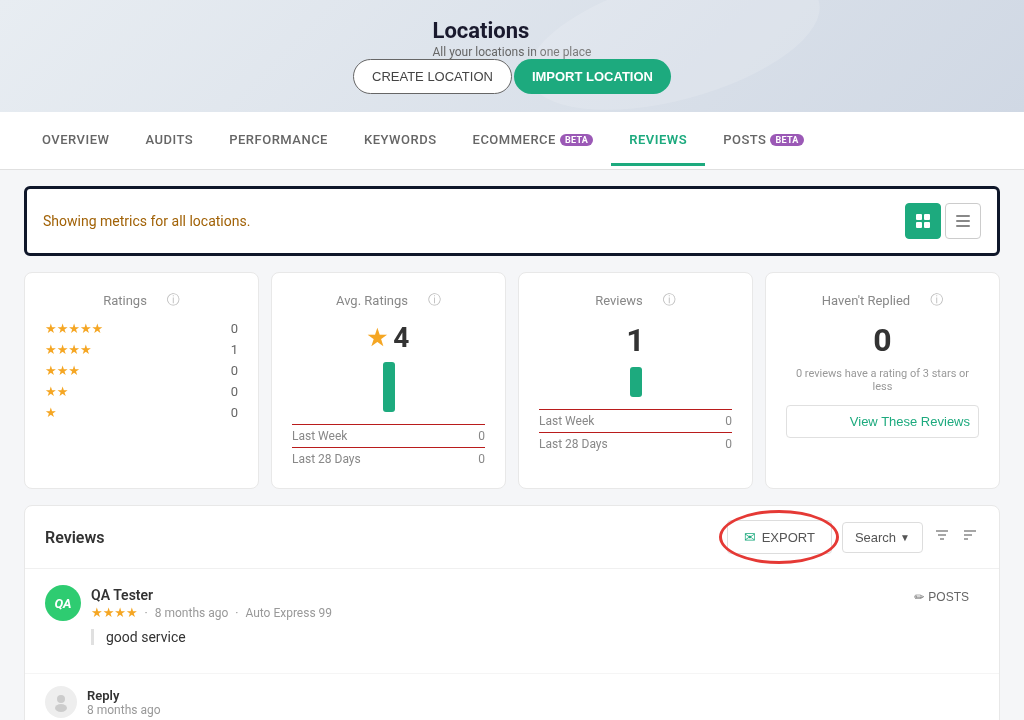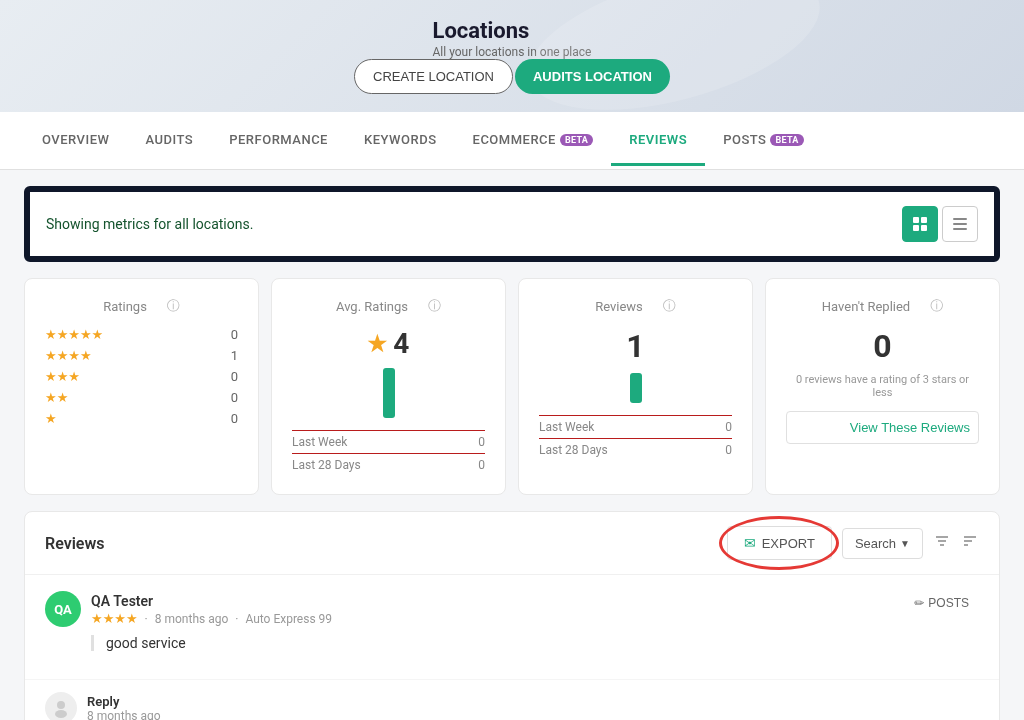--- a/index.html
+++ b/index.html
@@ -55,22 +55,22 @@
     .badge {
       background: #9b59b6; color: white; font-size: 9px; font-weight: 700;
       padding: 1px 5px; border-radius: 8px; letter-spacing: 0.3px;
     }
 
     
     .main { padding: 16px 24px; }
 
     
     .search-bar {
-      background: white; border: 6px solid #0f172a; border-radius: 6px;
-      padding: 14px 16px; color: #14532d; font-size: 14px; margin-bottom: 16px;
+      background: white; border: 3px solid #0f172a; border-radius: 6px;
+      padding: 14px 16px; color: #a16207; font-size: 14px; margin-bottom: 16px;
       display: flex; align-items: center; justify-content: space-between;
     }
     .view-toggles { display: flex; gap: 4px; }
     .view-toggle {
       width: 36px; height: 36px; border: 1px solid #ccc; border-radius: 4px;
       display: flex; align-items: center; justify-content: center; cursor: pointer;
       background: white; color: #888;
     }
     .view-toggle.active { background: #1daa7e; color: white; border-color: #1daa7e; }
 
@@ -142,21 +142,21 @@
     }
     .filter-icon { color: #888; font-size: 16px; cursor: pointer; }
 
     
     .review-item { padding: 16px 20px; }
     .review-header { display: flex; align-items: flex-start; justify-content: space-between; margin-bottom: 8px; }
     .reviewer-info { display: flex; align-items: center; gap: 10px; }
     .avatar-circle {
       width: 36px; height: 36px; border-radius: 50%; background: #2ecc71;
       display: flex; align-items: center; justify-content: center;
-      color: white; font-weight: 700; font-size: 13px; flex-shrink: 0;
+      color: white; font-weight: 700; font-size: 13px; flex-shrink: 0; font-style: italic;
     }
     .reviewer-name { font-weight: 600; font-size: 14px; }
     .reviewer-meta { font-size: 12px; color: #999; margin-top: 2px; }
     .reviewer-meta .sep { margin: 0 4px; }
     .review-stars { color: #f5a623; font-size: 13px; }
     .edit-btn {
       display: flex; align-items: center; gap: 4px;
       padding: 5px 10px; border: none; background: none;
       color: #666; font-size: 12px; cursor: pointer; font-weight: 500;
     }
@@ -196,21 +196,21 @@
 </head>
 <body>
 
 <div class="header">
   <div>
     <div class="header-title">Locations</div>
     <div class="header-sub">All your locations in one place</div>
   </div>
   <div class="header-actions">
     <button class="btn-create">CREATE LOCATION</button>
-    <button class="btn-import">AUDITS LOCATION</button>
+    <button class="btn-import">IMPORT LOCATION</button>
   </div>
 </div>
 
 <div class="nav-tabs">
   <div class="nav-tab">
     <span>OVERVIEW</span>
   </div>
   <div class="nav-tab">
     <span>AUDITS</span>
   </div>

